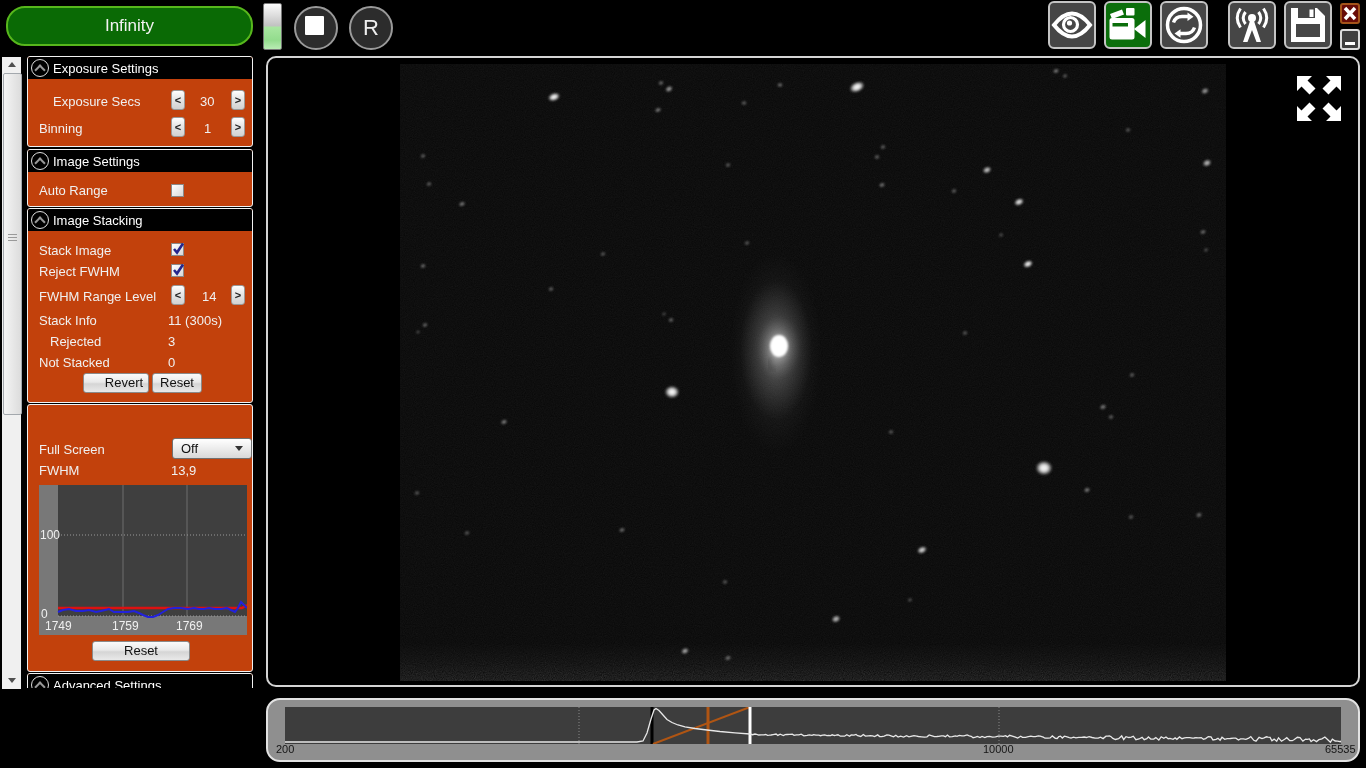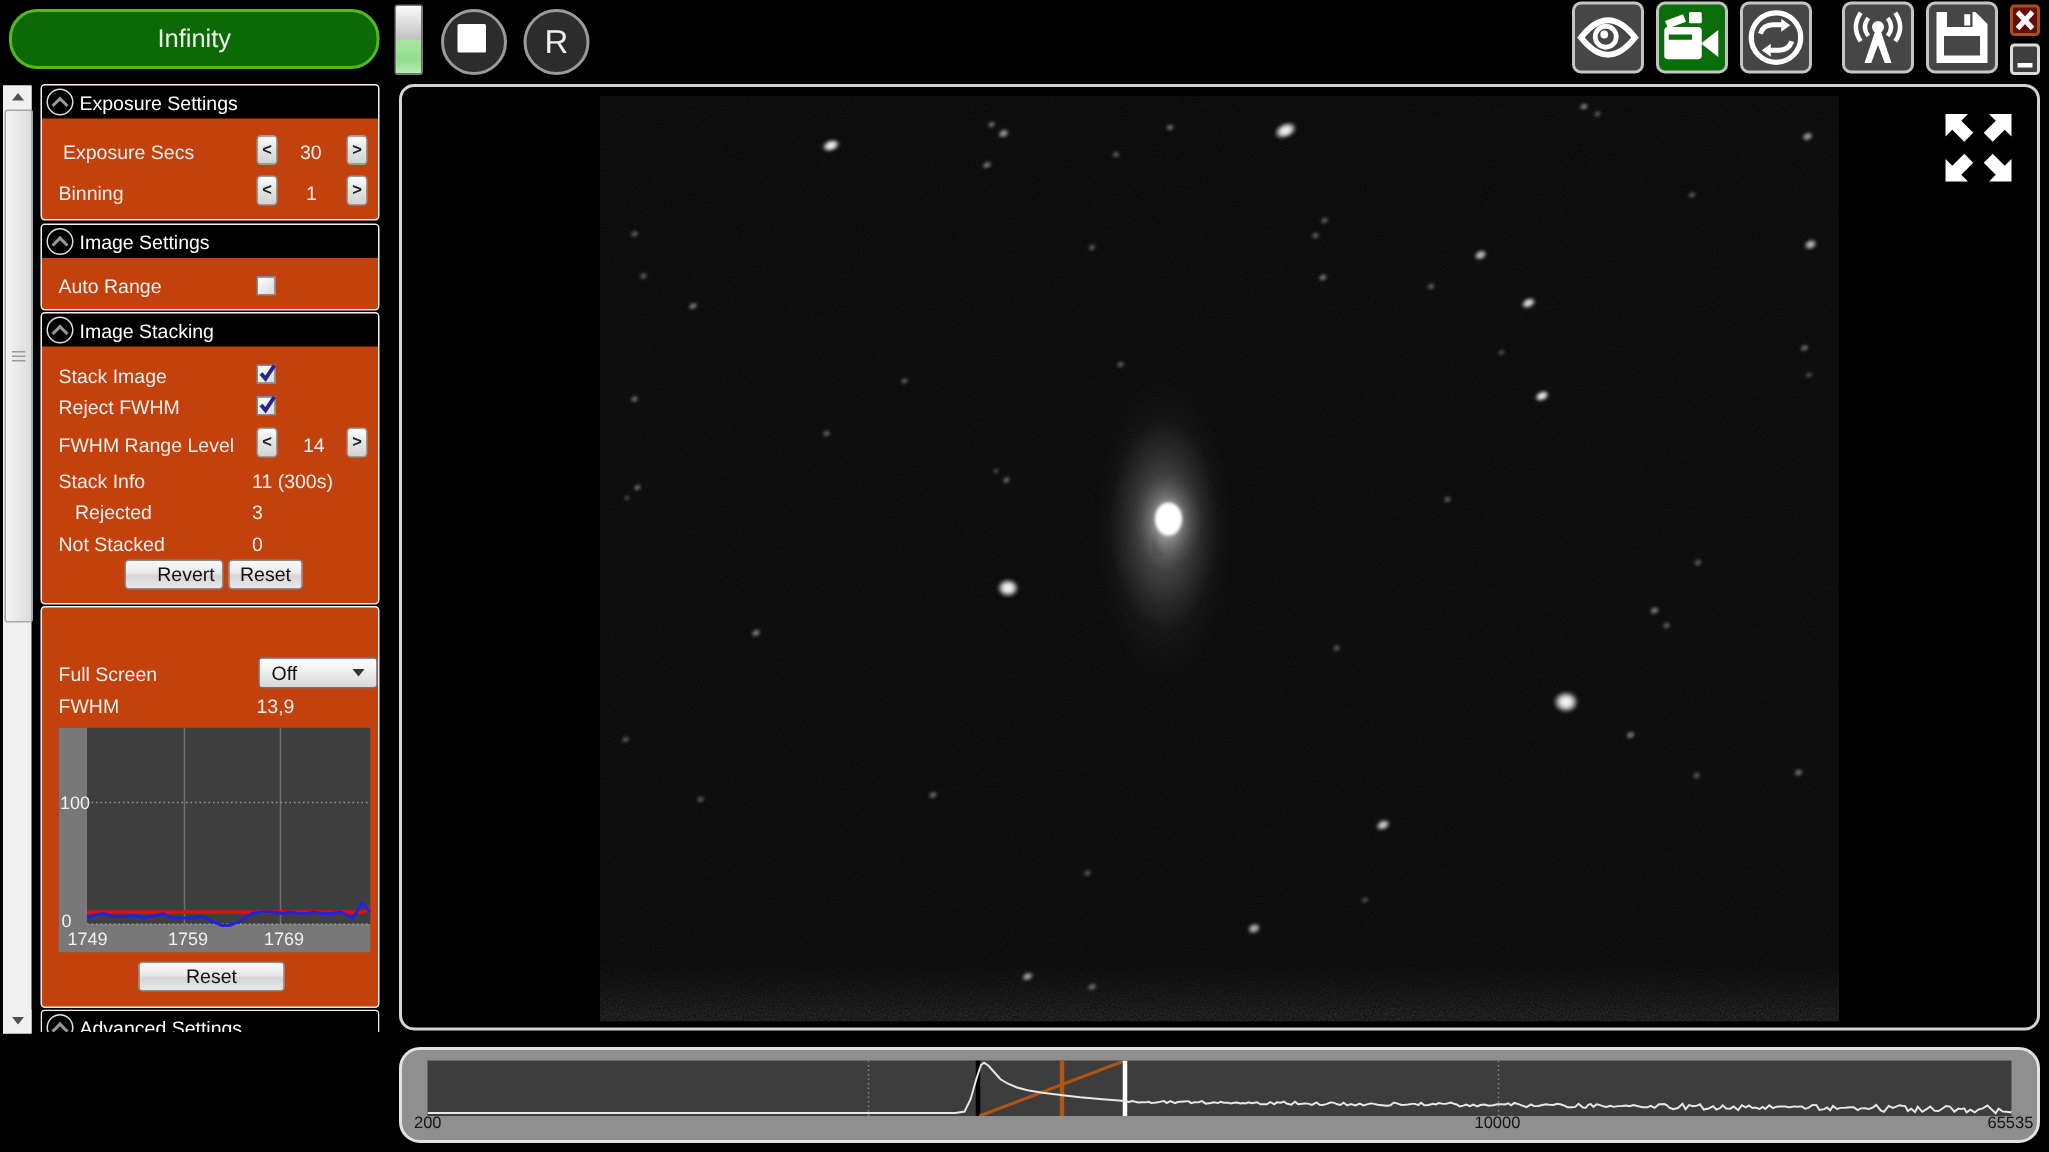--- a/index.html
+++ b/index.html
@@ -123,21 +123,21 @@
       <div class="abs grip" style="top:163px;"></div>
       <div class="abs grip" style="top:166px;"></div>
     </div>
 </div>
 
 <div class="abs panel" id="p1" style="top:56px;height:89px;">
   <div class="phead">
       <div class="chev"></div>
       <span>Exposure Settings</span>
     </div>
-  <div class="lbl" style="left:14px;top:37px;">Exposure Secs</div>
+  <div class="lbl" style="left:25px;top:37px;">Exposure Secs</div>
   <div class="spin" style="left:143px;top:33px;">&lt;</div>
   <div class="lbl" style="left:172px;top:37px;">30</div>
   <div class="spin" style="left:203px;top:33px;">&gt;</div>
   <div class="lbl" style="left:11px;top:64px;">Binning</div>
   <div class="spin" style="left:143px;top:60px;">&lt;</div>
   <div class="lbl" style="left:176px;top:64px;">1</div>
   <div class="spin" style="left:203px;top:60px;">&gt;</div>
 </div>
 
 <div class="abs panel" id="p2" style="top:149px;height:56px;">

